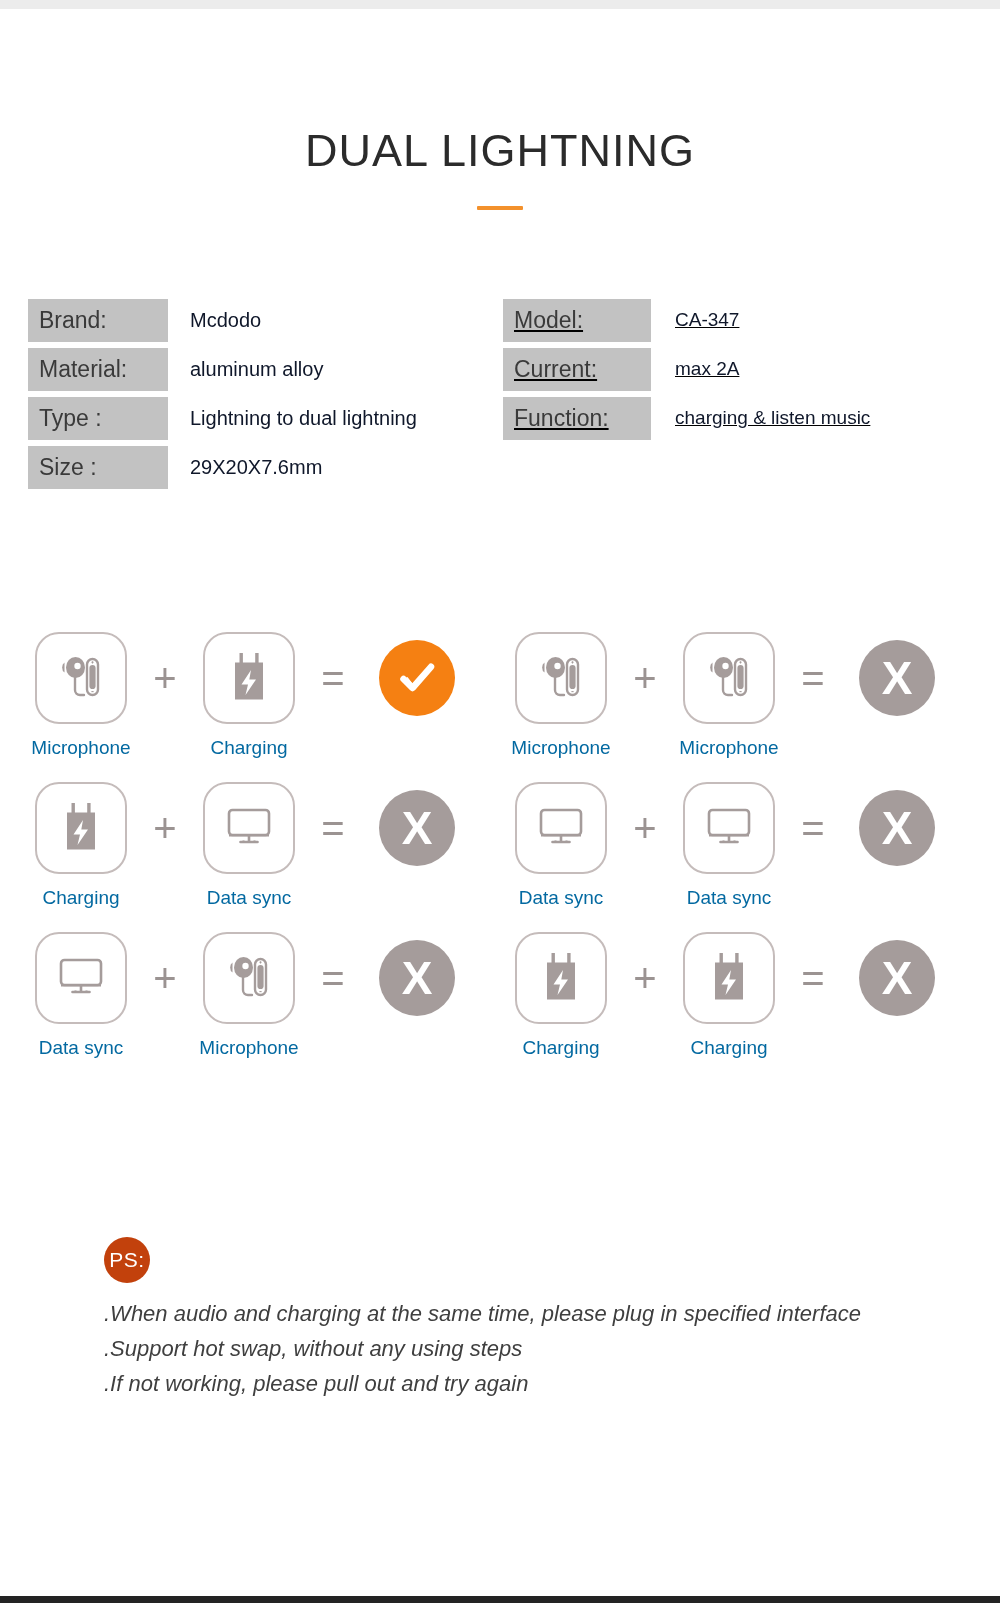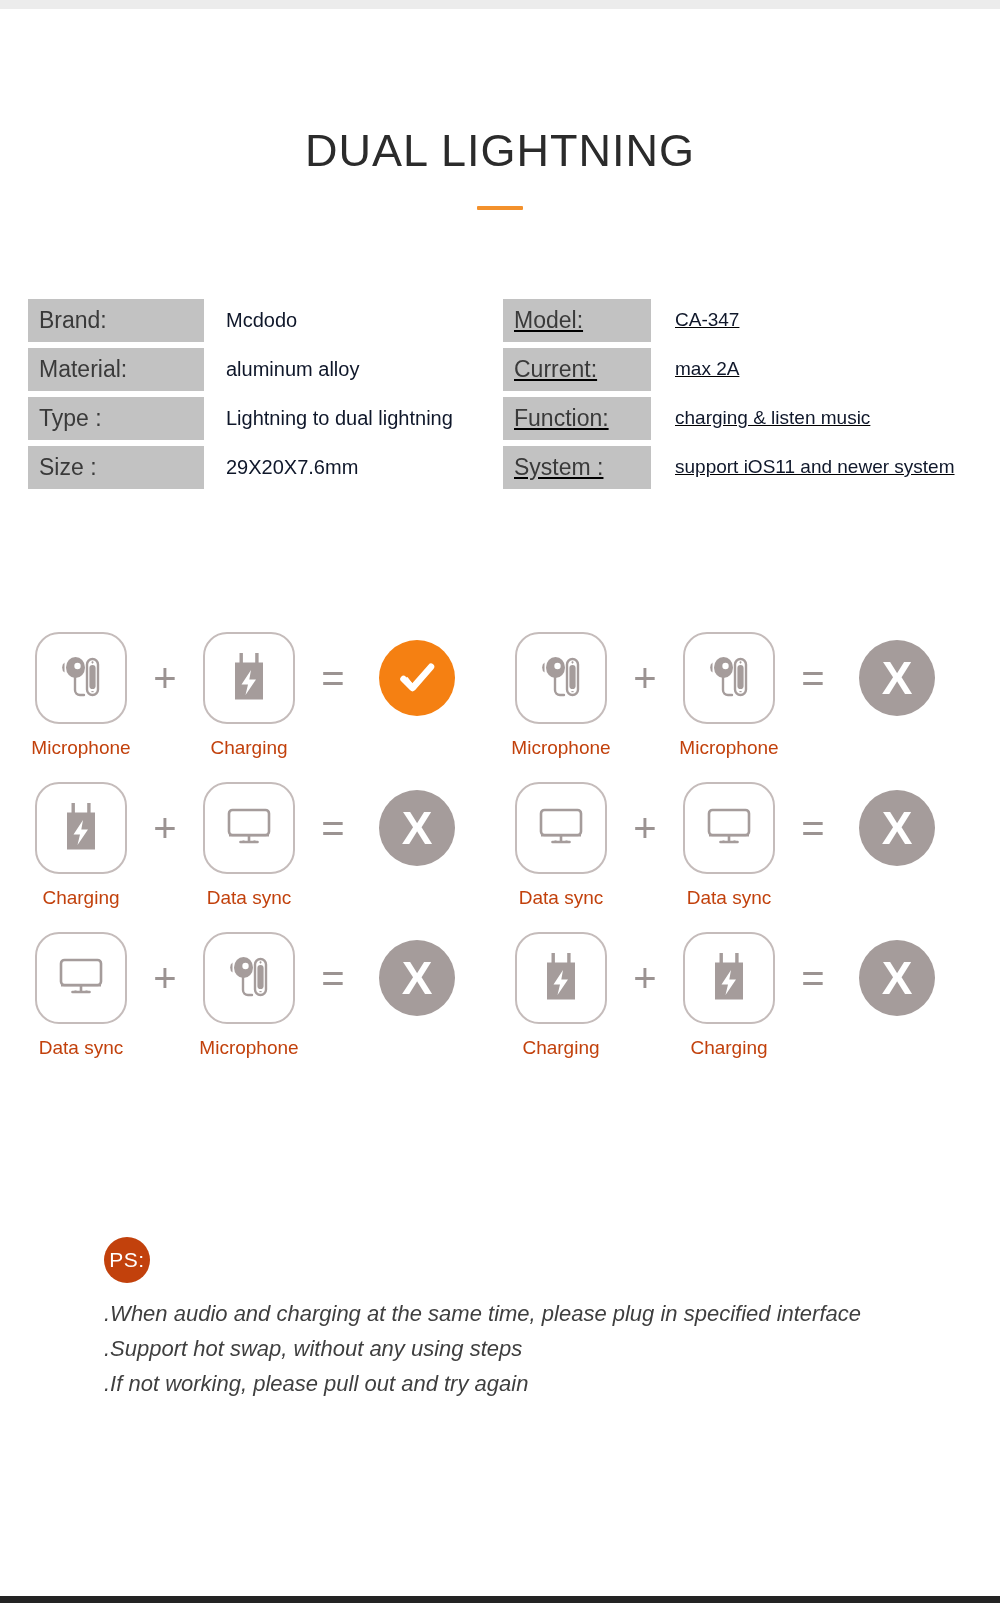--- a/index.html
+++ b/index.html
@@ -29,41 +29,41 @@
   .spec-col { position:absolute; top:0; }
   .spec-col.left { left:28px; width:460px; }
   .spec-col.right { left:503px; width:480px;text-decoration:underline; }
   .spec-row { position:relative; height:48px; margin-bottom:1px; display:flex; align-items:center; }
   .spec-key {
     background:#c2c2c2; color:#3a3a3a;
     font-size:23px; font-weight:400;
     height:43px; line-height:43px;
     padding-left:11px; flex:0 0 auto;
   }
-  .spec-col.left .spec-key { width:176px; }
+  .spec-col.left .spec-key { width:140px; }
   .spec-col.right .spec-key { width:148px; }
   .spec-val {
     color:#0f172a; font-size:20px; padding-left:22px; white-space:nowrap;
   }
   .spec-col.right .spec-val { font-size:19px; padding-left:24px; }
 
   
   .matrix { position:absolute; top:632px; left:0; width:1000px; }
   .mrow { position:relative; height:150px; }
   .mgroup { position:absolute; top:0; display:flex; align-items:flex-start; }
   .mgroup.gleft { left:26px; }
   .mgroup.gright { left:506px; }
 
   .cell { width:110px; display:flex; flex-direction:column; align-items:center; }
   .tile {
     width:92px; height:92px; border:2px solid #c5bcbb; border-radius:24px;
     display:flex; align-items:center; justify-content:center; background:#fff;
   }
   .cell-label {
-    margin-top:13px; font-size:19px; color:#c2410c; white-space:nowrap; text-align:left;
+    margin-top:13px; font-size:19px; color:#0369a1; white-space:nowrap; text-align:left;
   }
   .op {
     width:58px; height:92px; display:flex; align-items:center; justify-content:center;
     font-size:40px; color:#9b9392; font-weight:300; line-height:1;
   }
   .result { width:110px; height:92px; display:flex; align-items:center; justify-content:center; }
   .badge {
     width:76px; height:76px; border-radius:50%;
     display:flex; align-items:center; justify-content:center;
   }
@@ -121,24 +121,20 @@
           <div class="spec-key">Model:</div>
           <div class="spec-val">CA-347</div>
         </div>
         <div class="spec-row">
           <div class="spec-key">Current:</div>
           <div class="spec-val">max 2A</div>
         </div>
         <div class="spec-row">
           <div class="spec-key">Function:</div>
           <div class="spec-val">charging &amp; listen music</div>
-        </div>
-        <div class="spec-row">
-          <div class="spec-key">System :</div>
-          <div class="spec-val">support iOS11 and newer system</div>
         </div>
       </div>
   </div>
 
   <div class="matrix" id="matrix">
       <div class="mrow">
         <div class="mgroup gleft">
           <div class="cell">
             <div class="tile">
               <span><svg width="62" height="62" viewBox="0 0 62 62">

